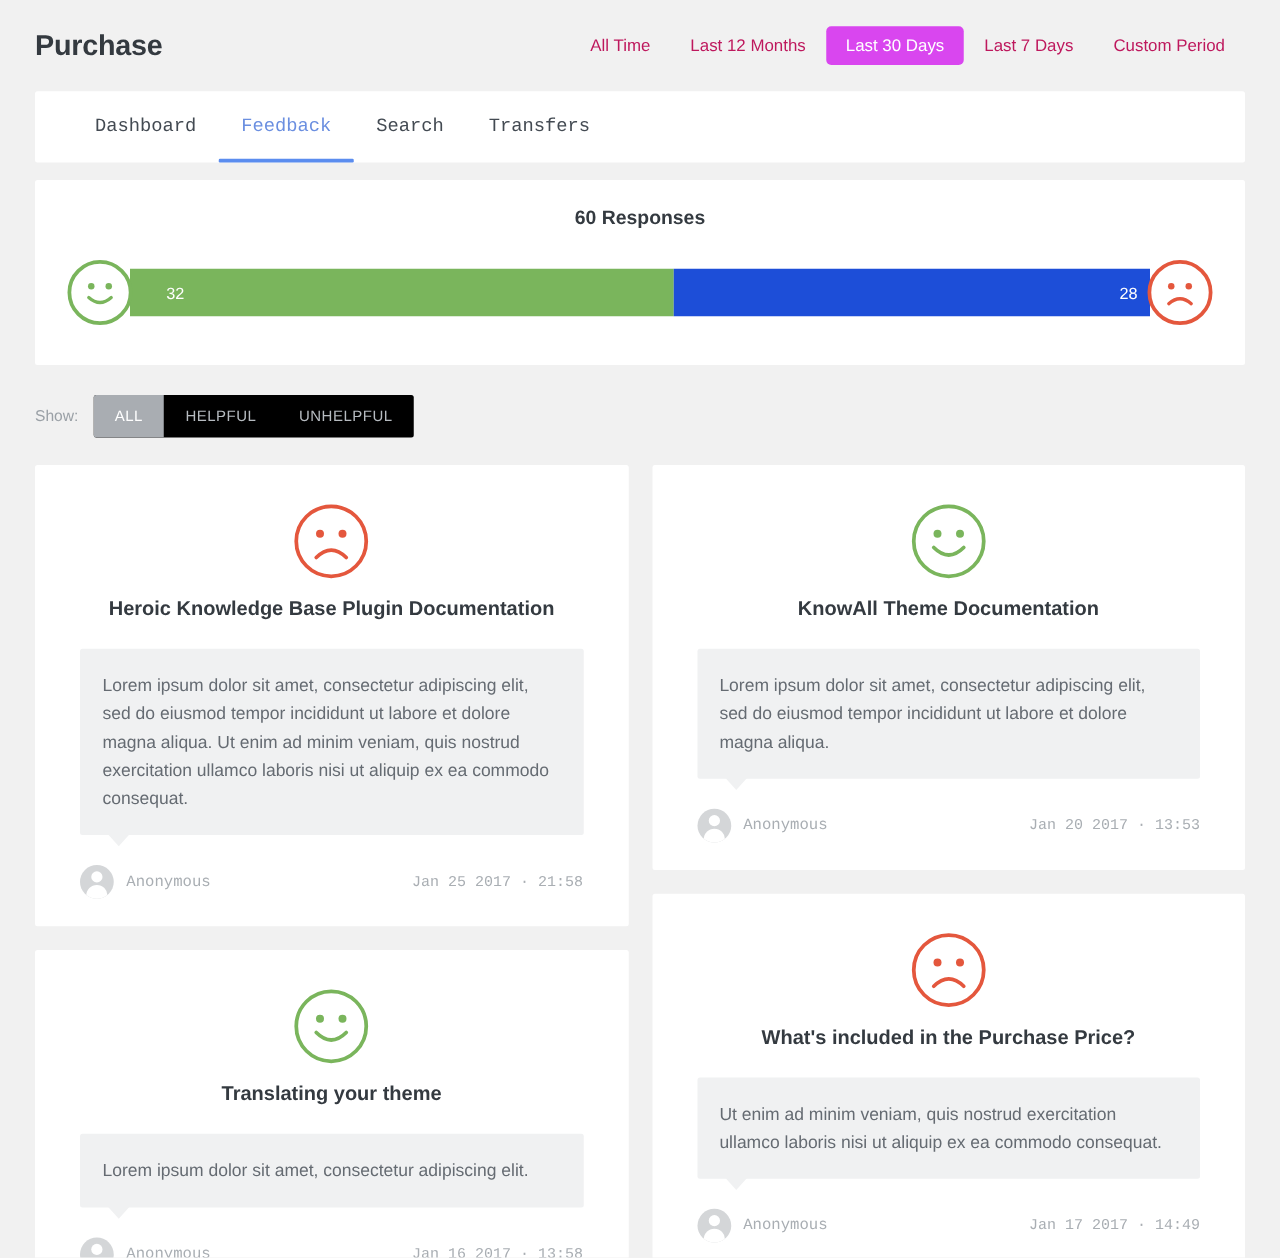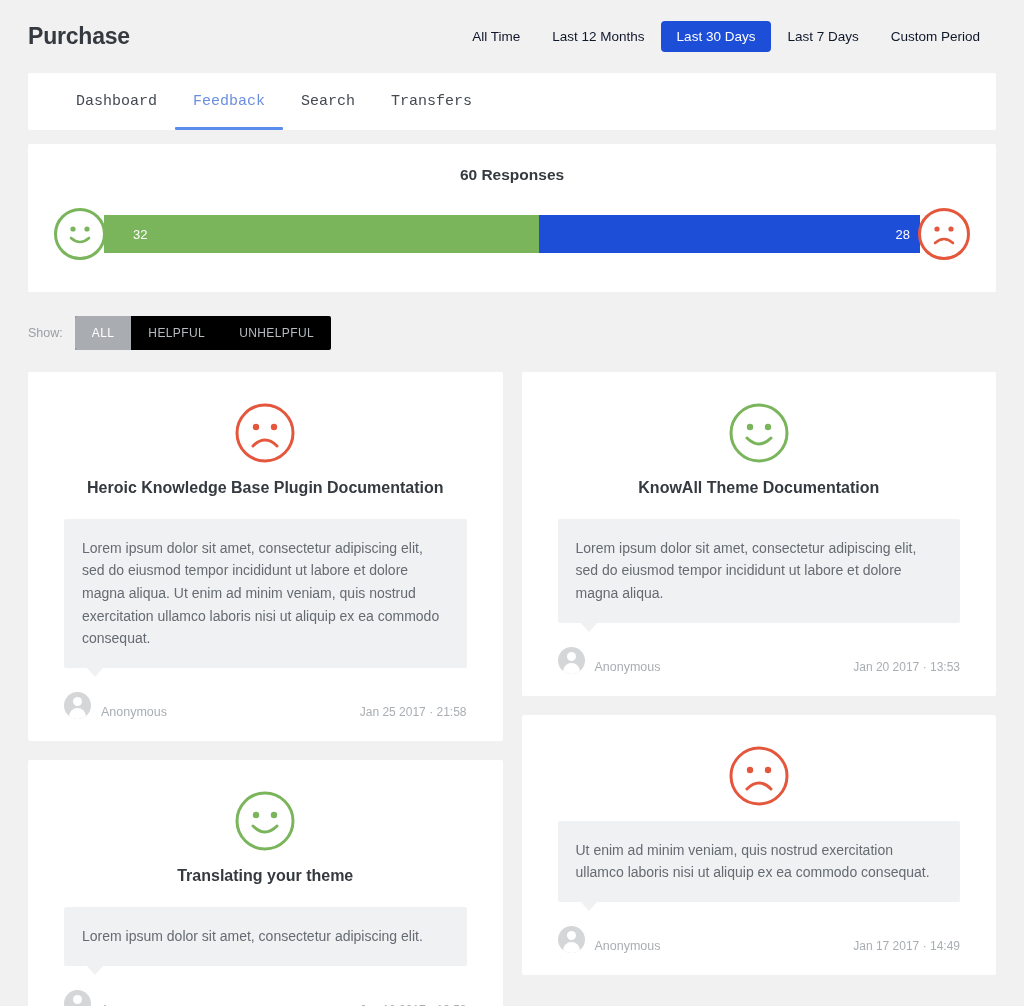--- a/index.html
+++ b/index.html
@@ -32,29 +32,29 @@
     margin: 0;
   }
   .period-nav {
     margin-left: auto;
     display: flex;
     align-items: center;
     gap: 0px;
   }
   .period-btn {
     font-size: 13.5px;
-    color: #0f172a;
+    color: #be185d;
     padding: 9px 16px;
     border-radius: 4px;
     cursor: pointer;
     white-space: nowrap;
     line-height: 1;
   }
   .period-btn.active {
-    background: #1d4ed8;
+    background: #d946ef;
     color: #ffffff;
     font-weight: normal;
   }
 
   
   .tabbar-wrap {
     padding: 0 28px;
   }
   .tabbar {
     background: #ffffff;
@@ -244,21 +244,22 @@
     border-top: 10px solid #f0f1f2;
   }
   .bubble-text {
     font-size: 14px;
     line-height: 1.62;
     color: #656b72;
     margin: 0;
   }
   .fb-foot {
     display: flex;
-    align-items: flex-end;
+    align-items: center;
+    font-family: Liberation Mono, monospace;
   }
   .avatar {
     width: 27px;
     height: 27px;
     border-radius: 50%;
     background: #d4d6d8;
     margin-right: 10px;
     flex: 0 0 auto;
     position: relative;
     overflow: hidden;
@@ -436,20 +437,21 @@
 
     <div class="fb-card">
       <div class="fb-face">
         <svg class="face-lg" viewBox="0 0 62 62">
           <circle cx="31" cy="31" r="28" fill="none" stroke="#e4573d" stroke-width="3"></circle>
           <circle cx="22" cy="25" r="3.2" fill="#e4573d"></circle>
           <circle cx="40" cy="25" r="3.2" fill="#e4573d"></circle>
           <path d="M19 44 Q31 32 43 44" stroke="#e4573d" stroke-width="3" fill="none" stroke-linecap="round"></path>
         </svg>
       </div>
+      <div class="fb-title">What's included in the Purchase Price?</div>
       <div class="bubble">
         <p class="bubble-text">Ut enim ad minim veniam, quis nostrud exercitation ullamco laboris nisi ut aliquip ex ea commodo consequat.</p>
       </div>
       <div class="fb-foot">
         <span class="avatar">
             <span class="head"></span>
             <span class="body"></span>
           </span>
         <span class="fb-author">Anonymous</span>
         <span class="fb-date">Jan 17 2017 · 14:49</span>

